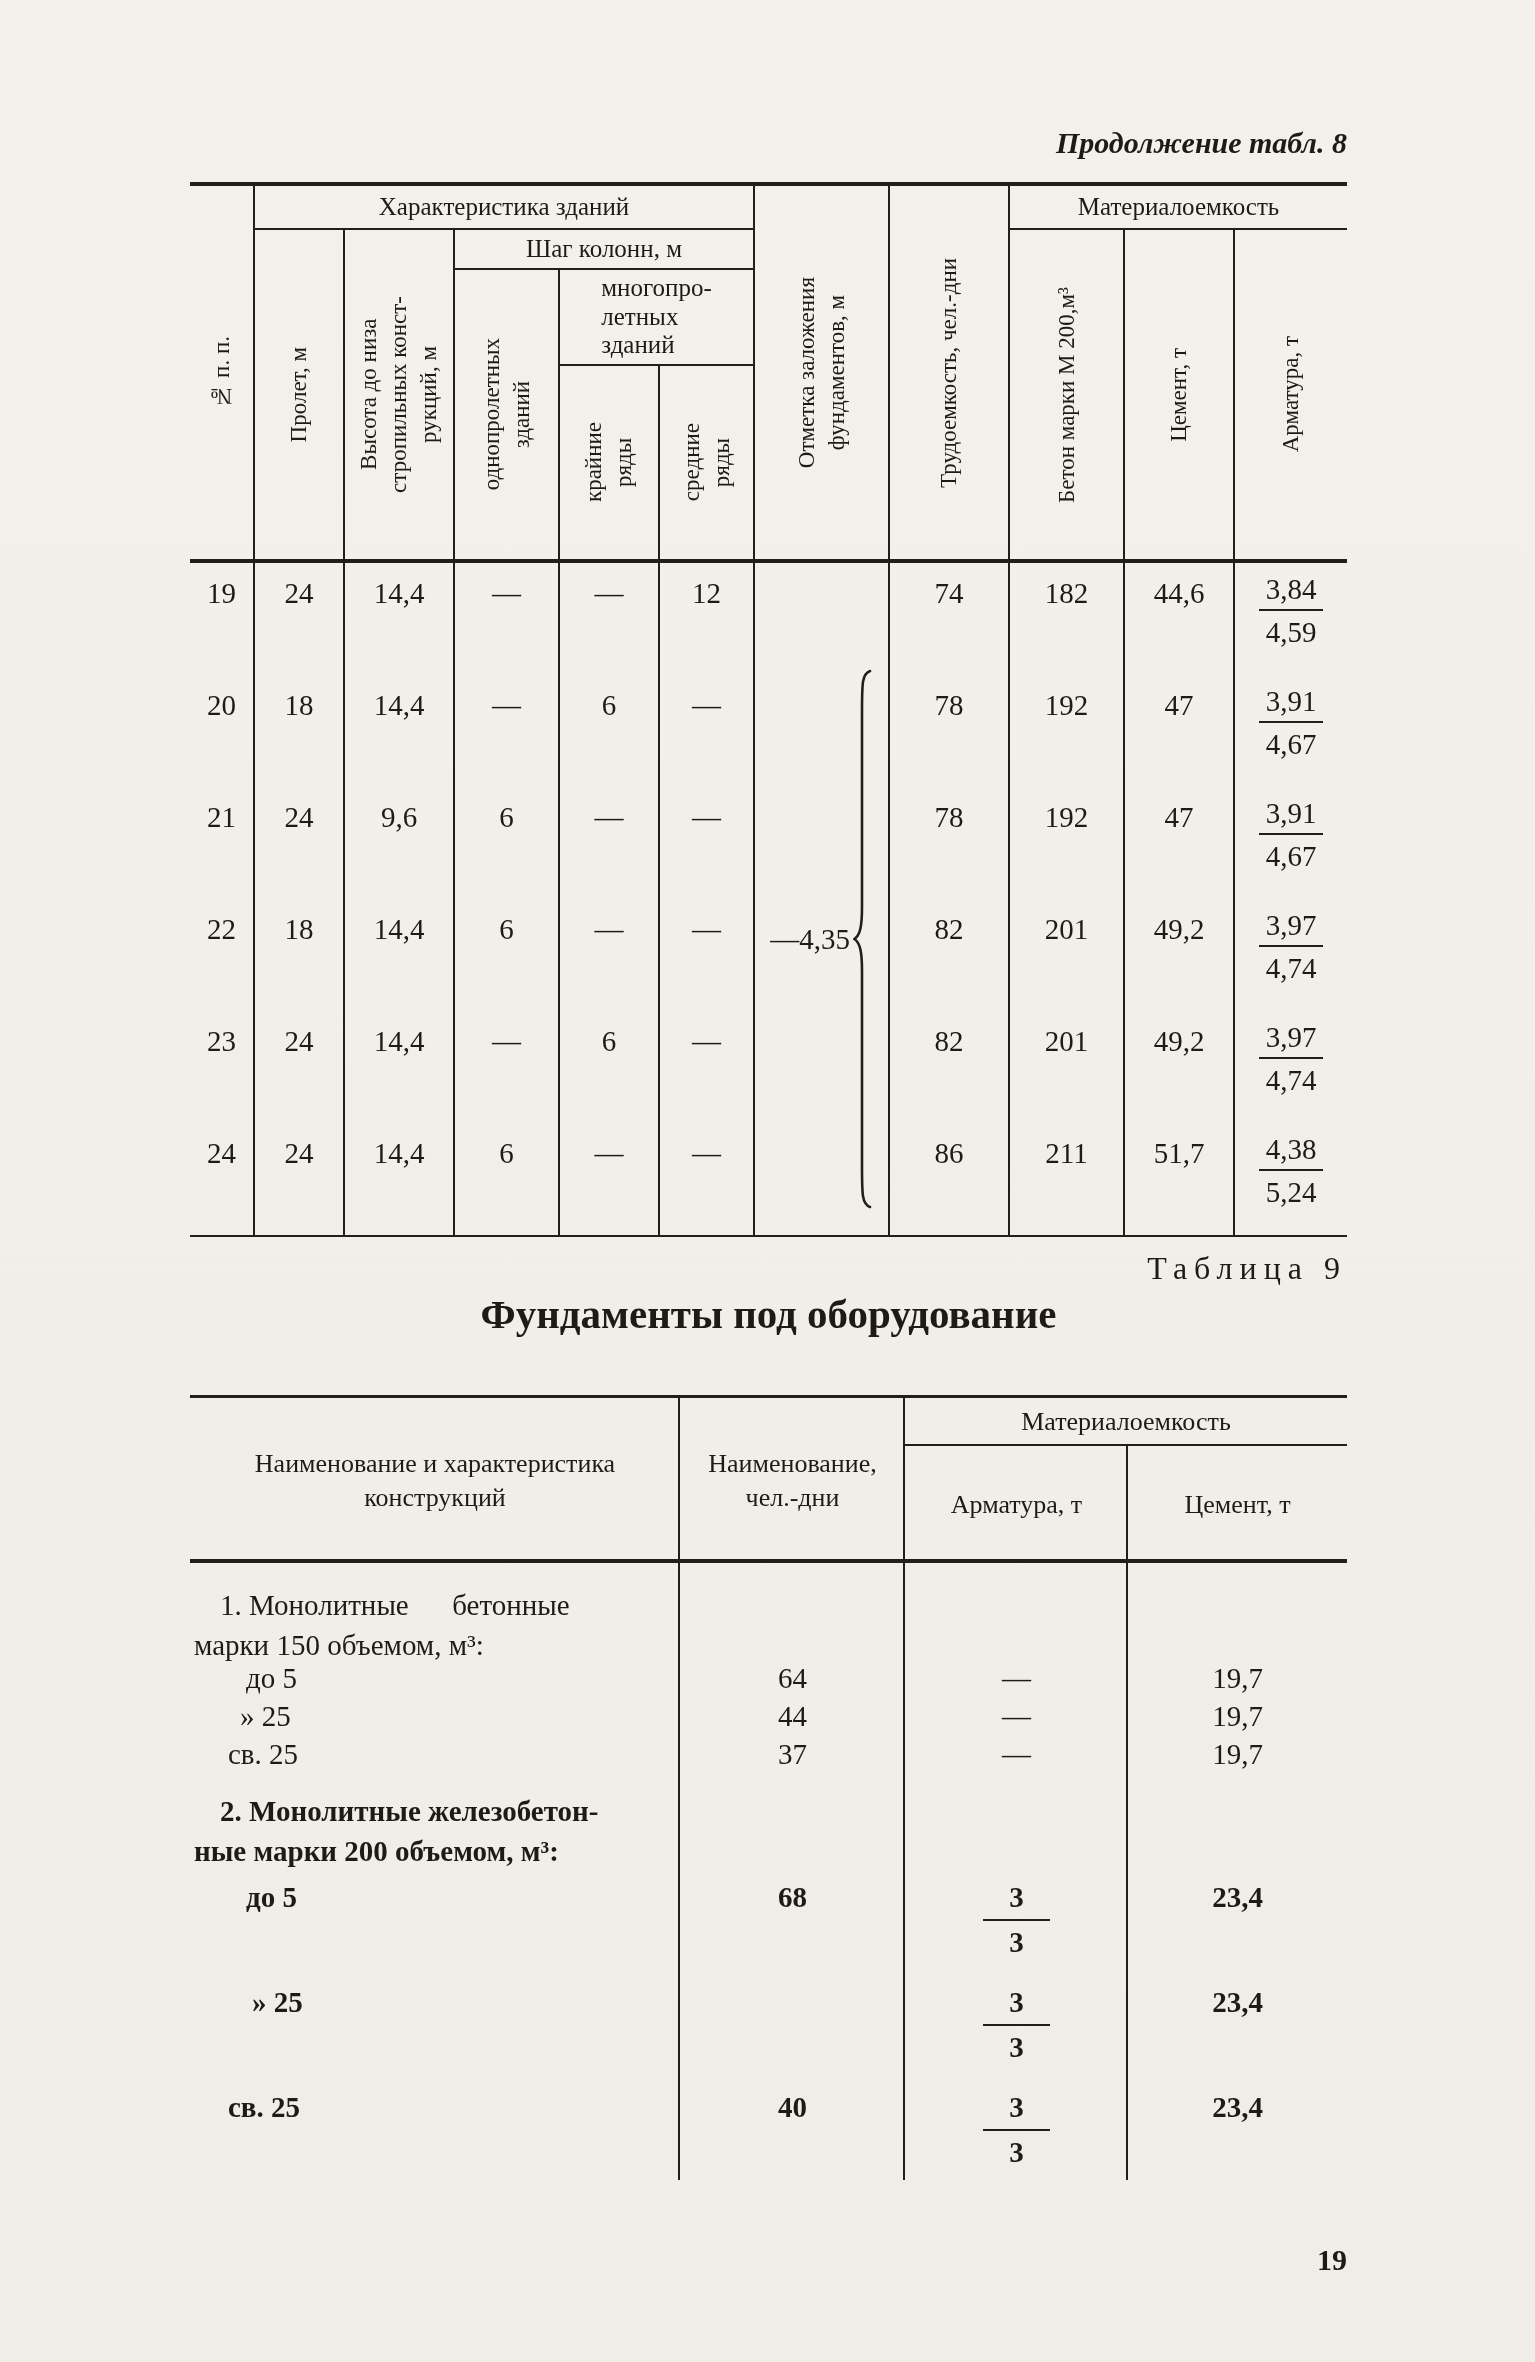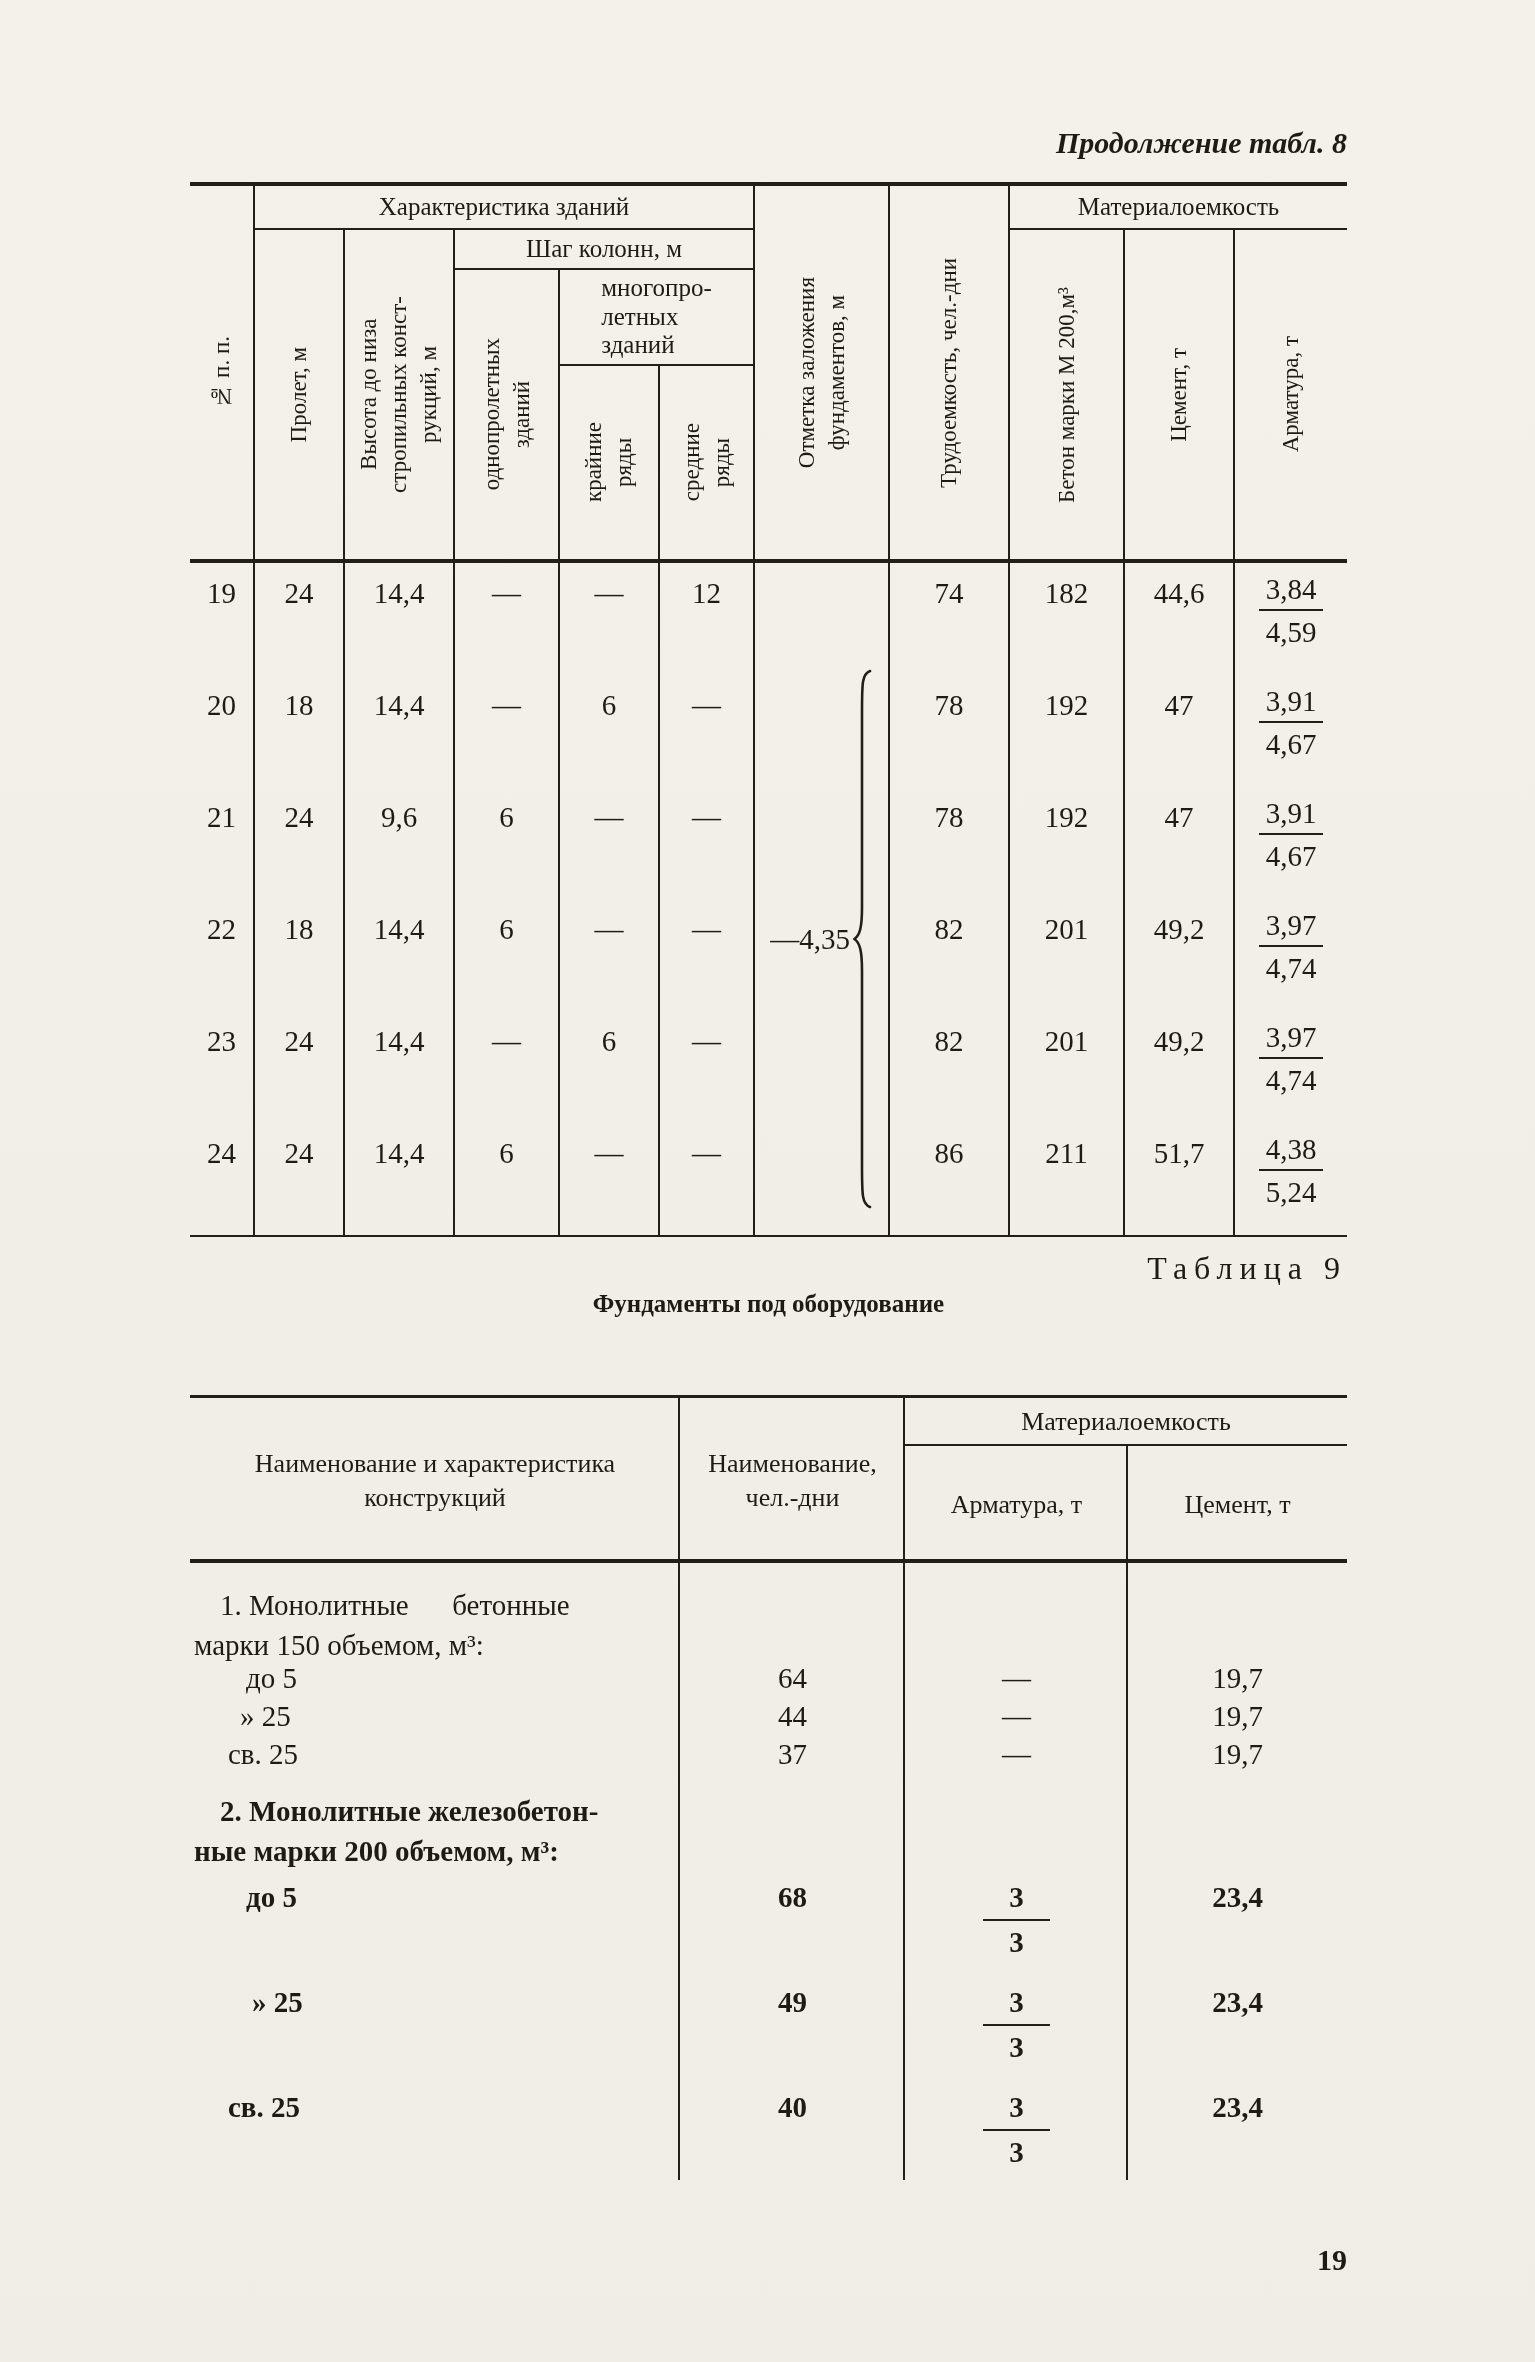--- a/index.html
+++ b/index.html
@@ -13,21 +13,21 @@
     overflow:hidden;
   }
   .page{ position:absolute; inset:0; background:linear-gradient(180deg,#f3f1ea 0%,#f0eee7 60%,#efede5 100%); }
 
   
   .t8-title{ position:absolute; left:190px; top:126px; width:1157px; text-align:right;
              font-style:italic; font-weight:700; font-size:30px; }
   .t9-label{ position:absolute; left:190px; top:1250px; width:1157px; text-align:right;
              font-size:32px; letter-spacing:7px; }
   .t9-title{ position:absolute; left:190px; top:1290px; width:1157px; text-align:center;
-             font-weight:700; font-size:25px; }
+             font-weight:700; font-size:41px; }
   .t9-sub{ position:absolute; left:190px; top:1334px; width:1157px; text-align:center;
            font-style:italic; font-size:29px; }
   .pageno{ position:absolute; left:190px; top:2243px; width:1157px; text-align:right;
            font-weight:700; font-size:30px; }
 
   
   .table8{
     position:absolute; left:190px; top:182px; width:1157px;
     display:grid;
     grid-template-columns:65px 90px 110px 105px 100px 95px 135px 120px 115px 110px 112px;
@@ -284,21 +284,20 @@
     <div class="t9val t9top bold" style="grid-area:8/2">68</div>
     <div class="t9val t9top bold" style="grid-area:8/3">
       <div class="frac2">
         <span class="f2-num">3</span>
         <span class="f2-den">3</span>
       </div>
     </div>
     <div class="t9val t9top bold" style="grid-area:8/4">23,4</div>
 
     <div class="t9lbl t9top bold" style="grid-area:9/1;padding-left:62px">» 25</div>
-    <div class="t9val t9top bold" style="grid-area:9/2">49</div>
     <div class="t9val t9top bold" style="grid-area:9/3">
       <div class="frac2">
         <span class="f2-num">3</span>
         <span class="f2-den">3</span>
       </div>
     </div>
     <div class="t9val t9top bold" style="grid-area:9/4">23,4</div>
 
     <div class="t9lbl t9top bold" style="grid-area:10/1;padding-left:38px">св. 25</div>
     <div class="t9val t9top bold" style="grid-area:10/2">40</div>

